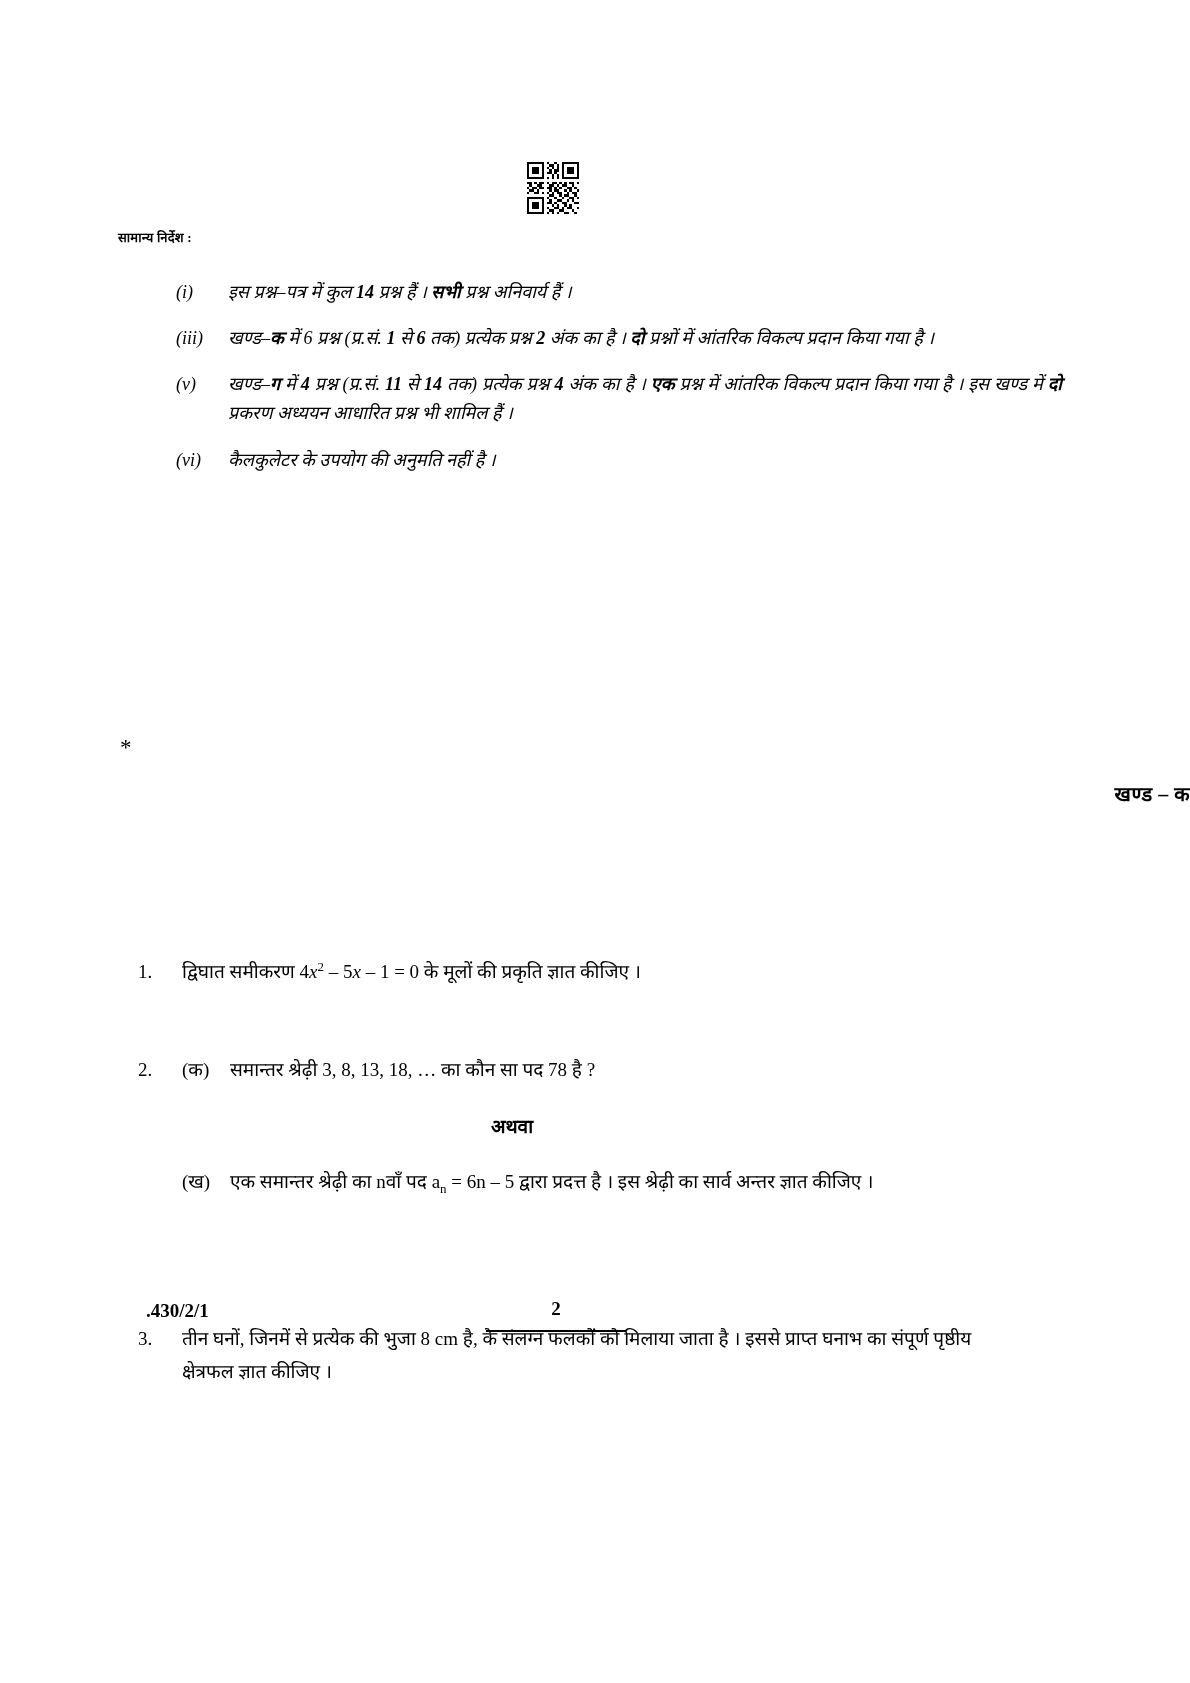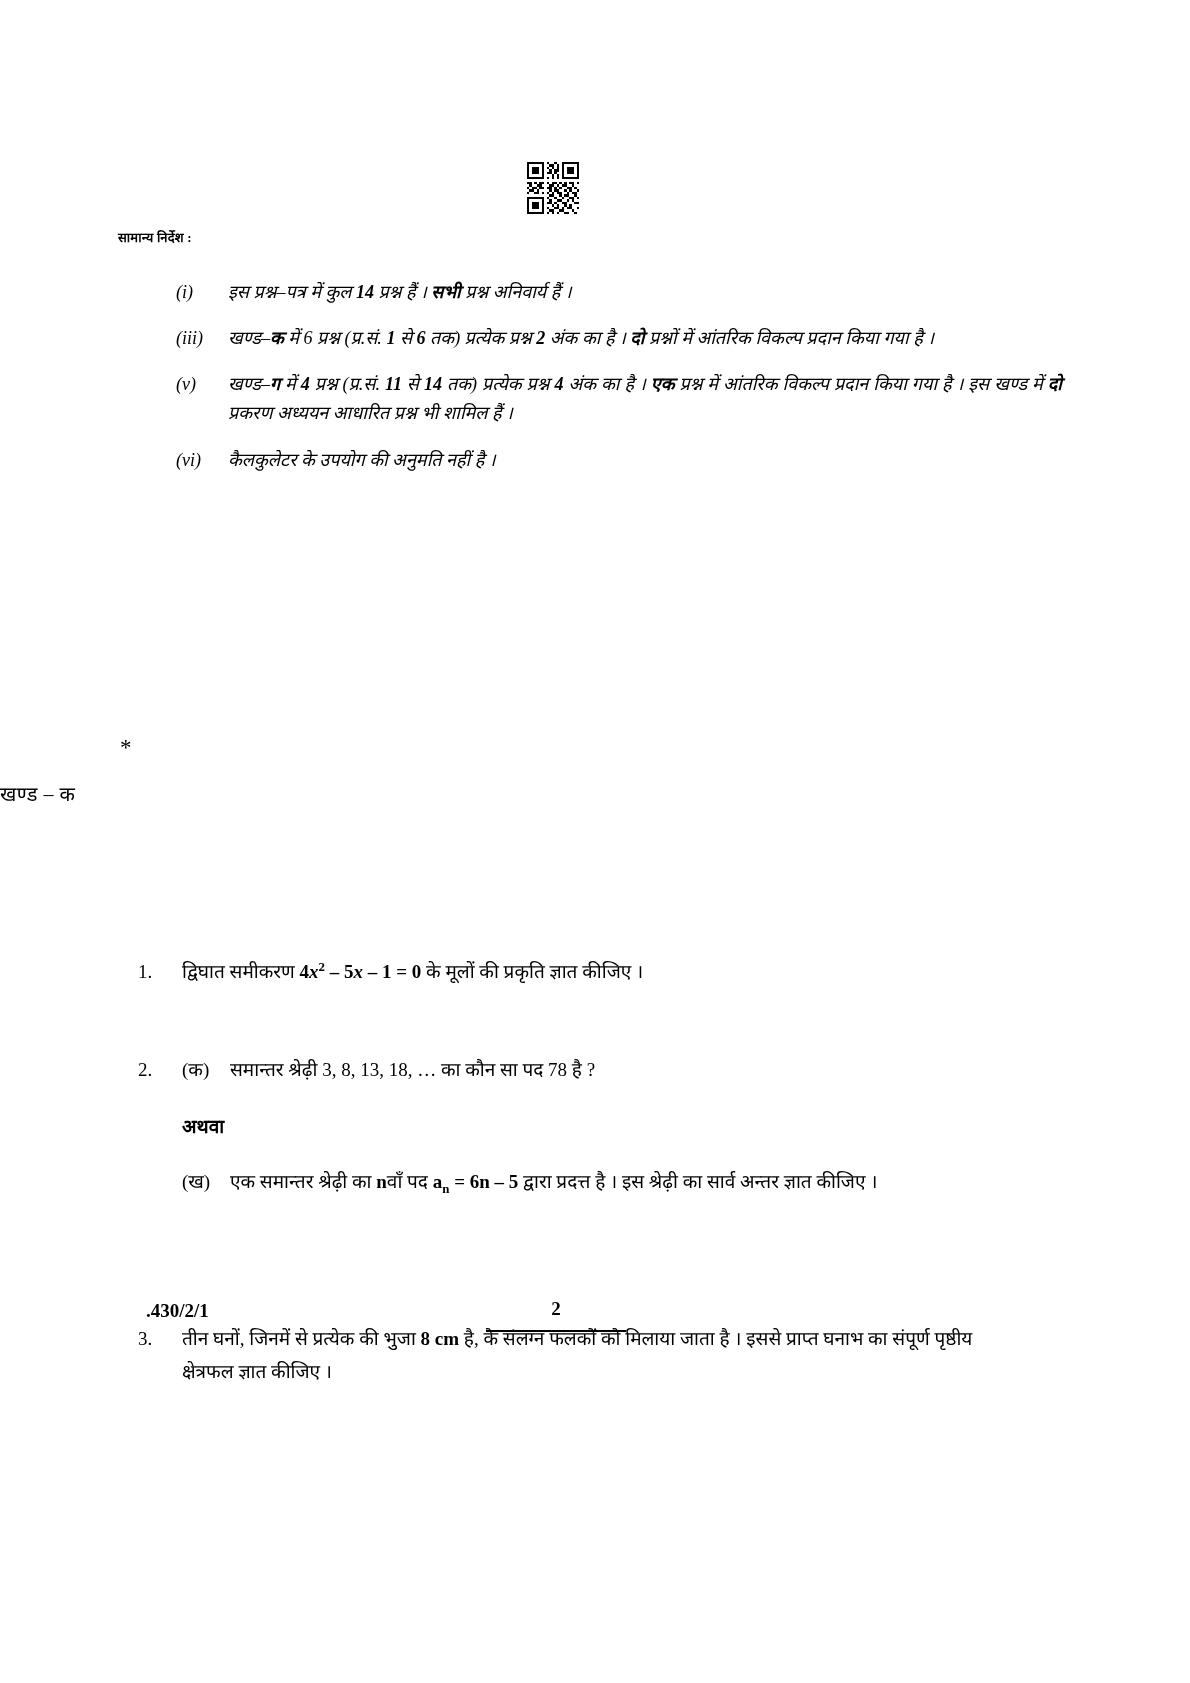--- a/index.html
+++ b/index.html
@@ -82,23 +82,23 @@
     top: 736px;
     font-size: 23px;
     line-height: 1;
   }
 
   .section-head {
     position: absolute;
     left: 0;
     top: 780px;
     width: 1190px;
-    text-align: left;
+    text-align: right;
     font-size: 20px;
-    font-weight: normal;
+    font-weight: bold;
     letter-spacing: 0.5px;
   }
 
   .section-note {
     position: absolute;
     left: 180px;
     top: 855px;
     font-size: 19px;
     white-space: nowrap;
   }
@@ -131,27 +131,27 @@
     width: 48px;
     font-size: 19px;
     line-height: 1.74;
   }
   .q-sub-text {
     flex: 1;
     font-size: 19px;
     line-height: 1.74;
   }
   .q-or {
-    text-align: left;
+    text-align: center;
     font-weight: bold;
     font-size: 19px;
     width: 660px;
   }
 
-  .math { font-family: "Liberation Serif", serif; font-weight: bold; }
+  .math { font-family: "Liberation Serif", serif; }
   .math i { font-style: italic; }
   sup { font-size: 0.68em; vertical-align: super; line-height: 0; }
   sub { font-size: 0.68em; vertical-align: sub; line-height: 0; }
 
   
   .footer-code {
     position: absolute;
     left: 146px;
     top: 1300px;
     font-size: 19px;

